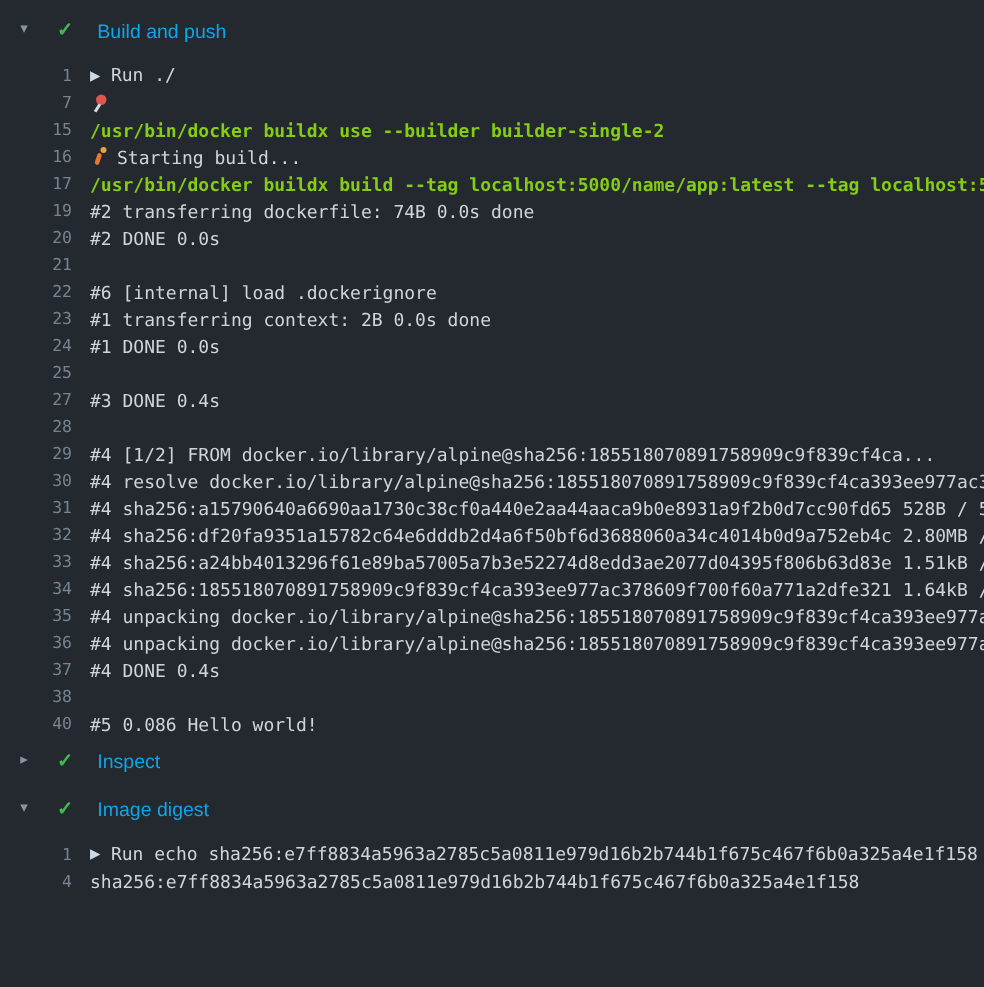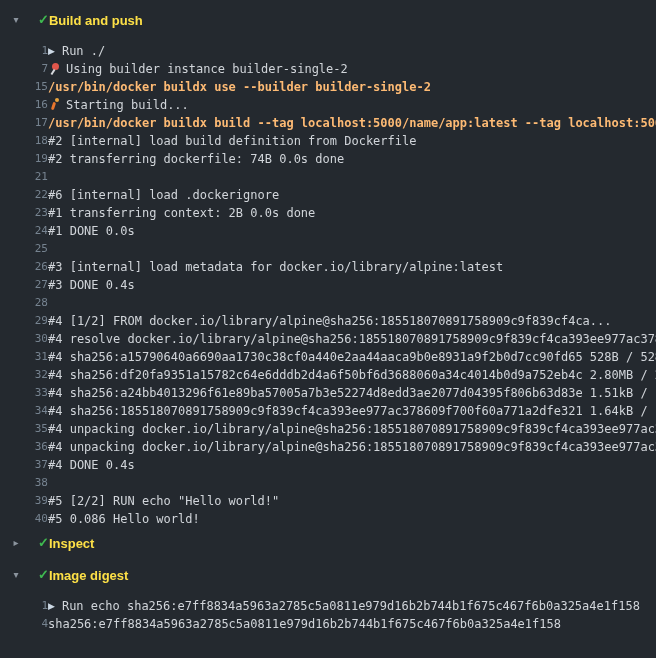--- a/index.html
+++ b/index.html
@@ -16,37 +16,37 @@
   }
   .toggle{
     flex:none;width:14px;margin-left:9px;text-align:center;
     color:#8b949e;font-size:10px;line-height:24px;
   }
   .check{
     flex:none;margin-left:15px;color:#3fb950;
     font-size:13px;font-weight:700;line-height:24px;
   }
   .section-title{
-    color:#fde047;font-size:13px;font-weight:700;
+    margin-left:16px;color:#0ea5e9;font-size:13px;font-weight:400;
   }
   .section-lines{padding:10px 0 3px 0;}
   .log-line{
     display:flex;align-items:center;height:18px;
     font-family:"DejaVu Sans Mono","Liberation Mono",monospace;
     font-size:12px;line-height:18px;
   }
   .line-num{
     flex:none;width:48px;text-align:right;
     color:#768390;font-size:11px;
   }
   .line-text{
-    flex:1;white-space:pre;overflow:hidden;
+    flex:1;margin-left:12px;white-space:pre;overflow:hidden;
     color:#d1d5da;
   }
-  .log-line.cmd .line-text span[data-bind]{color:#fdba74;font-weight:700;}
+  .log-line.cmd .line-text span[data-bind]{color:#84cc16;font-weight:700;}
   .icon-run-arrow{
     display:inline-block;color:#cdd9e5;font-size:9px;margin-right:7px;
     font-family:"DejaVu Sans",sans-serif;transform:translateY(-1px);
   }
   .line-icon{
     position:relative;display:inline-block;width:13px;height:13px;
     margin-right:5px;vertical-align:-2px;
   }
   .icon-pushpin::before{
     content:"";position:absolute;left:4px;top:1px;width:7px;height:7px;
@@ -75,67 +75,63 @@
       <span class="check">✓</span>
       <span class="section-title" data-bind="sections.0.title">Build and push</span>
     </div>
     <div class="section-lines">
         <div class="log-line">
     <span class="line-num" data-bind="sections.0.lines.0.num">1</span>
     <span class="line-text"><span class="icon-run-arrow">▶</span><span data-bind="sections.0.lines.0.text">Run ./</span></span>
   </div>
         <div class="log-line">
     <span class="line-num" data-bind="sections.0.lines.1.num">7</span>
-    <span class="line-text"><span class="line-icon icon-pushpin"></span><span data-bind="sections.0.lines.1.text">Using builder instance builder-single-2</span></span>
+    <span class="line-text"><span class="line-icon icon-pushpin"></span></span>
   </div>
         <div class="log-line cmd">
     <span class="line-num" data-bind="sections.0.lines.2.num">15</span>
     <span class="line-text"><span data-bind="sections.0.lines.2.text">/usr/bin/docker buildx use --builder builder-single-2</span></span>
   </div>
         <div class="log-line">
     <span class="line-num" data-bind="sections.0.lines.3.num">16</span>
     <span class="line-text"><span class="line-icon icon-runner"></span><span data-bind="sections.0.lines.3.text">Starting build...</span></span>
   </div>
         <div class="log-line cmd">
     <span class="line-num" data-bind="sections.0.lines.4.num">17</span>
     <span class="line-text"><span data-bind="sections.0.lines.4.text">/usr/bin/docker buildx build --tag localhost:5000/name/app:latest --tag localhost:5000</span></span>
   </div>
         <div class="log-line">
-    <span class="line-num" data-bind="sections.0.lines.5.num">18</span>
-    <span class="line-text"><span data-bind="sections.0.lines.5.text">#2 [internal] load build definition from Dockerfile</span></span>
-  </div>
-        <div class="log-line">
     <span class="line-num" data-bind="sections.0.lines.6.num">19</span>
     <span class="line-text"><span data-bind="sections.0.lines.6.text">#2 transferring dockerfile: 74B 0.0s done</span></span>
   </div>
         <div class="log-line">
+    <span class="line-num" data-bind="sections.0.lines.7.num">20</span>
+    <span class="line-text"><span data-bind="sections.0.lines.7.text">#2 DONE 0.0s</span></span>
+  </div>
+        <div class="log-line">
     <span class="line-num" data-bind="sections.0.lines.8.num">21</span>
     <span class="line-text"><span data-bind="sections.0.lines.8.text"></span></span>
   </div>
         <div class="log-line">
     <span class="line-num" data-bind="sections.0.lines.9.num">22</span>
     <span class="line-text"><span data-bind="sections.0.lines.9.text">#6 [internal] load .dockerignore</span></span>
   </div>
         <div class="log-line">
     <span class="line-num" data-bind="sections.0.lines.10.num">23</span>
     <span class="line-text"><span data-bind="sections.0.lines.10.text">#1 transferring context: 2B 0.0s done</span></span>
   </div>
         <div class="log-line">
     <span class="line-num" data-bind="sections.0.lines.11.num">24</span>
     <span class="line-text"><span data-bind="sections.0.lines.11.text">#1 DONE 0.0s</span></span>
   </div>
         <div class="log-line">
     <span class="line-num" data-bind="sections.0.lines.12.num">25</span>
     <span class="line-text"><span data-bind="sections.0.lines.12.text"></span></span>
   </div>
         <div class="log-line">
-    <span class="line-num" data-bind="sections.0.lines.13.num">26</span>
-    <span class="line-text"><span data-bind="sections.0.lines.13.text">#3 [internal] load metadata for docker.io/library/alpine:latest</span></span>
-  </div>
-        <div class="log-line">
     <span class="line-num" data-bind="sections.0.lines.14.num">27</span>
     <span class="line-text"><span data-bind="sections.0.lines.14.text">#3 DONE 0.4s</span></span>
   </div>
         <div class="log-line">
     <span class="line-num" data-bind="sections.0.lines.15.num">28</span>
     <span class="line-text"><span data-bind="sections.0.lines.15.text"></span></span>
   </div>
         <div class="log-line">
     <span class="line-num" data-bind="sections.0.lines.16.num">29</span>
     <span class="line-text"><span data-bind="sections.0.lines.16.text">#4 [1/2] FROM docker.io/library/alpine@sha256:185518070891758909c9f839cf4ca...</span></span>
@@ -168,24 +164,20 @@
     <span class="line-num" data-bind="sections.0.lines.23.num">36</span>
     <span class="line-text"><span data-bind="sections.0.lines.23.text">#4 unpacking docker.io/library/alpine@sha256:185518070891758909c9f839cf4ca393ee977ac378</span></span>
   </div>
         <div class="log-line">
     <span class="line-num" data-bind="sections.0.lines.24.num">37</span>
     <span class="line-text"><span data-bind="sections.0.lines.24.text">#4 DONE 0.4s</span></span>
   </div>
         <div class="log-line">
     <span class="line-num" data-bind="sections.0.lines.25.num">38</span>
     <span class="line-text"><span data-bind="sections.0.lines.25.text"></span></span>
-  </div>
-        <div class="log-line">
-    <span class="line-num" data-bind="sections.0.lines.26.num">39</span>
-    <span class="line-text"><span data-bind="sections.0.lines.26.text">#5 [2/2] RUN echo "Hello world!"</span></span>
   </div>
         <div class="log-line">
     <span class="line-num" data-bind="sections.0.lines.27.num">40</span>
     <span class="line-text"><span data-bind="sections.0.lines.27.text">#5 0.086 Hello world!</span></span>
   </div>
       </div>
   </section>
     <section class="log-section collapsed">
     <div class="section-header">
       <span class="toggle">▸</span>

